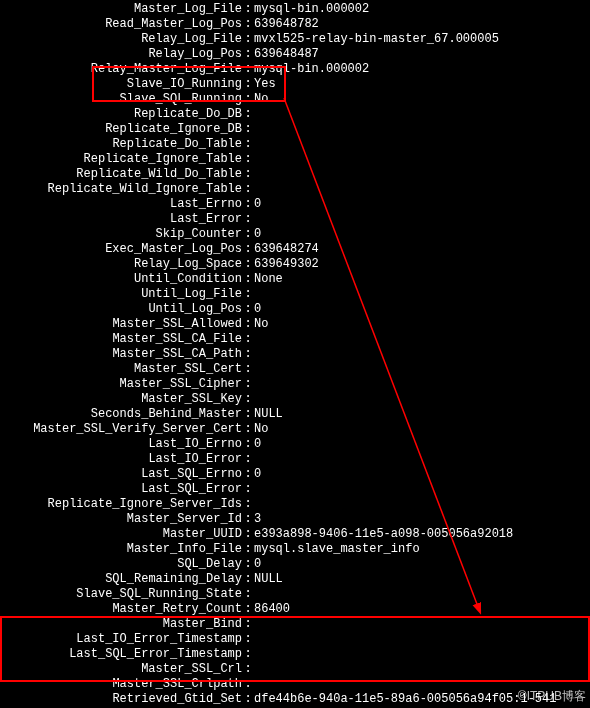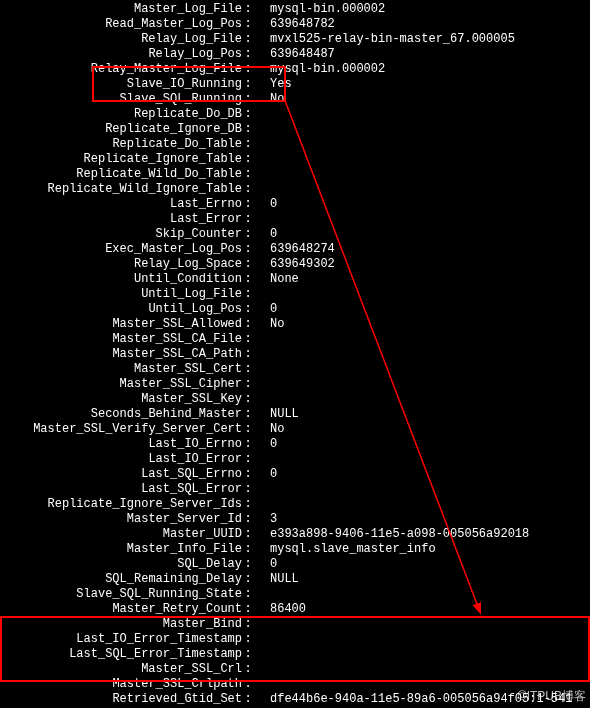--- a/index.html
+++ b/index.html
@@ -33,21 +33,20 @@
     display: inline-block;
     width: 8px;
     text-align: center;
   }
   .value {
     display: inline-block;
     padding-left: 2px;
     flex: 1;
     word-break: break-all;
     white-space: pre-wrap;
-    margin-left: 16px;
   }
   .wrap-value {
     padding-left: 0px;
     color: #fff;
   }
   .highlight-box {
     position: absolute;
     border: 2px solid #ff0000;
     pointer-events: none;
     z-index: 5;

